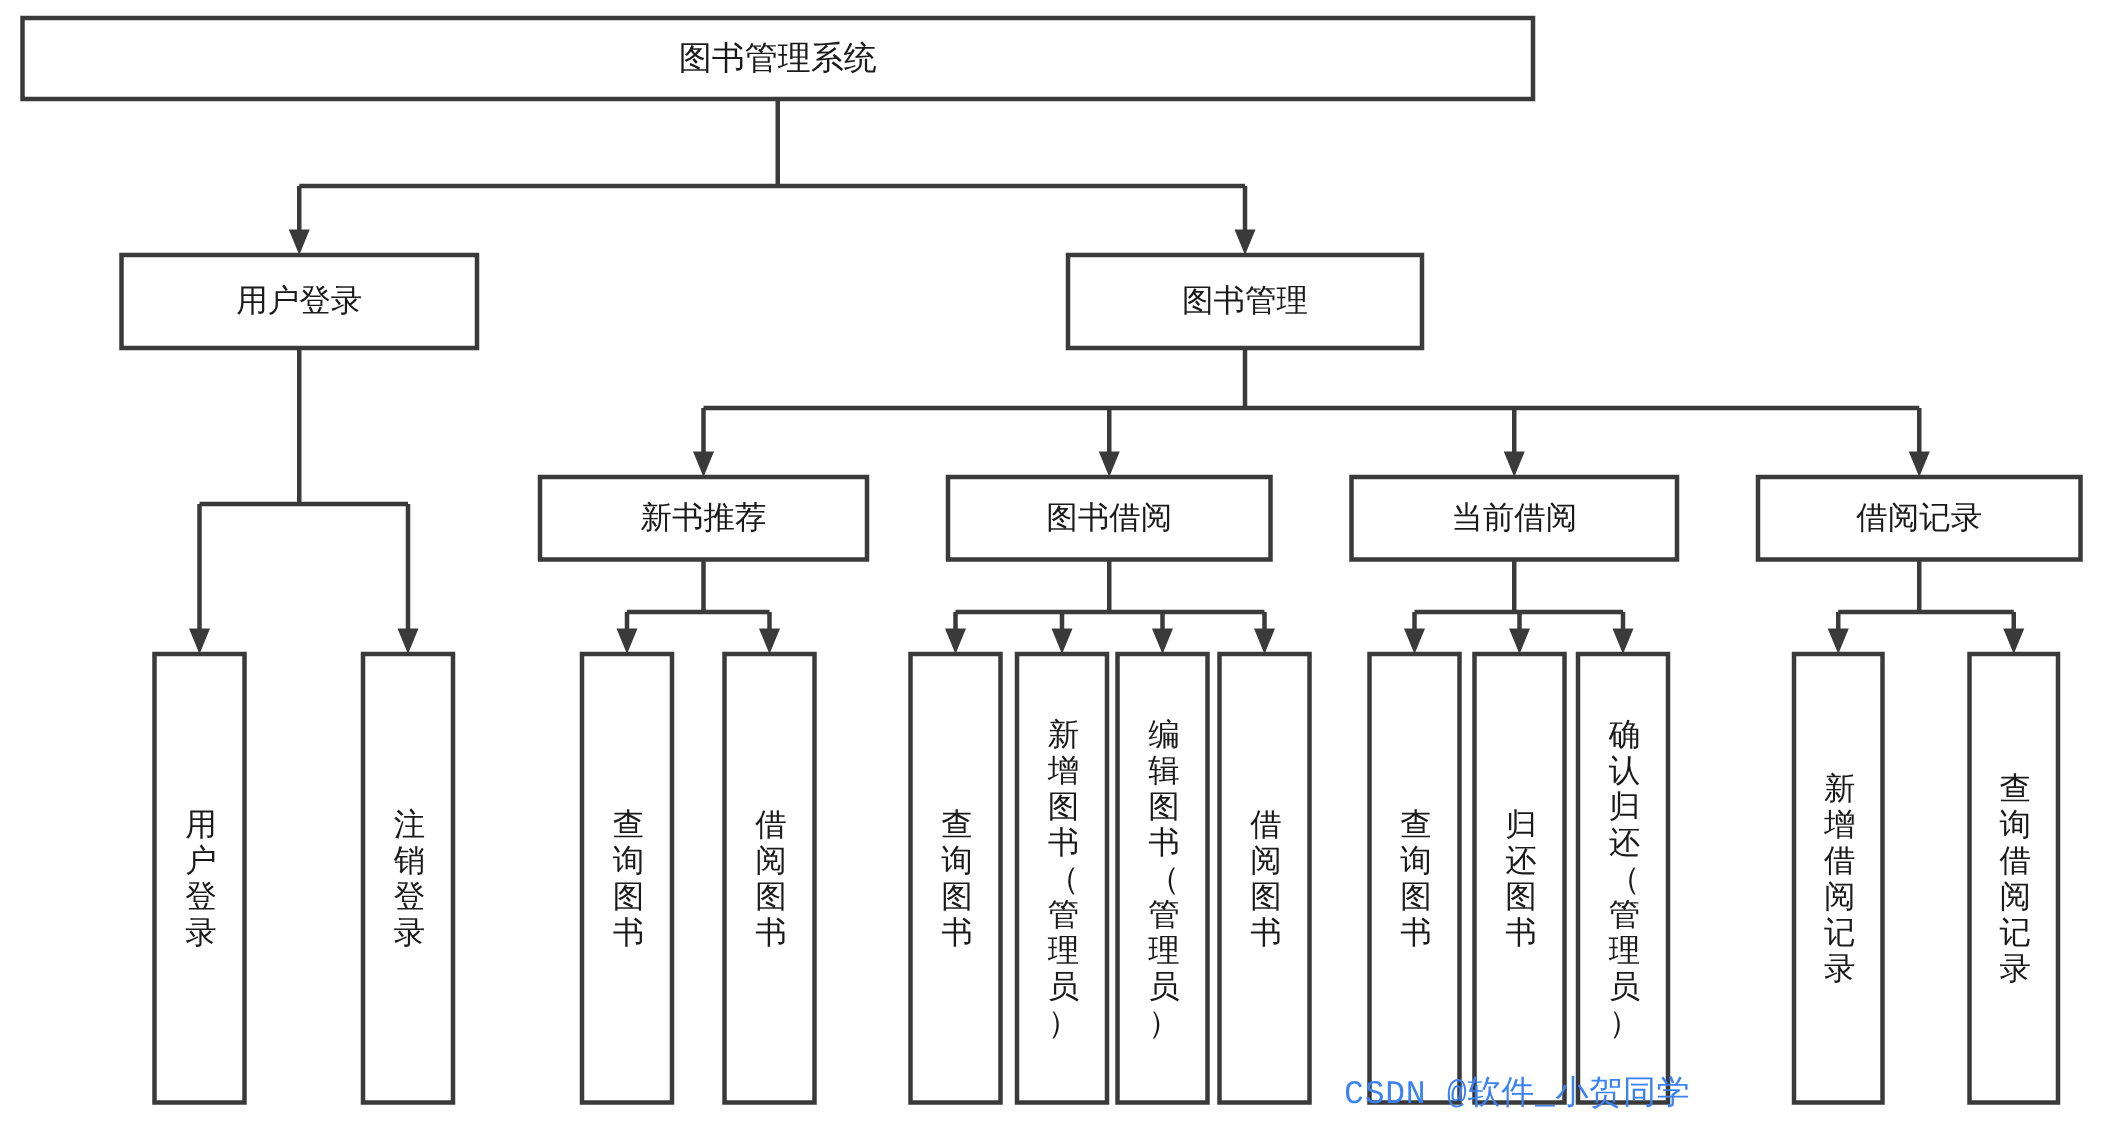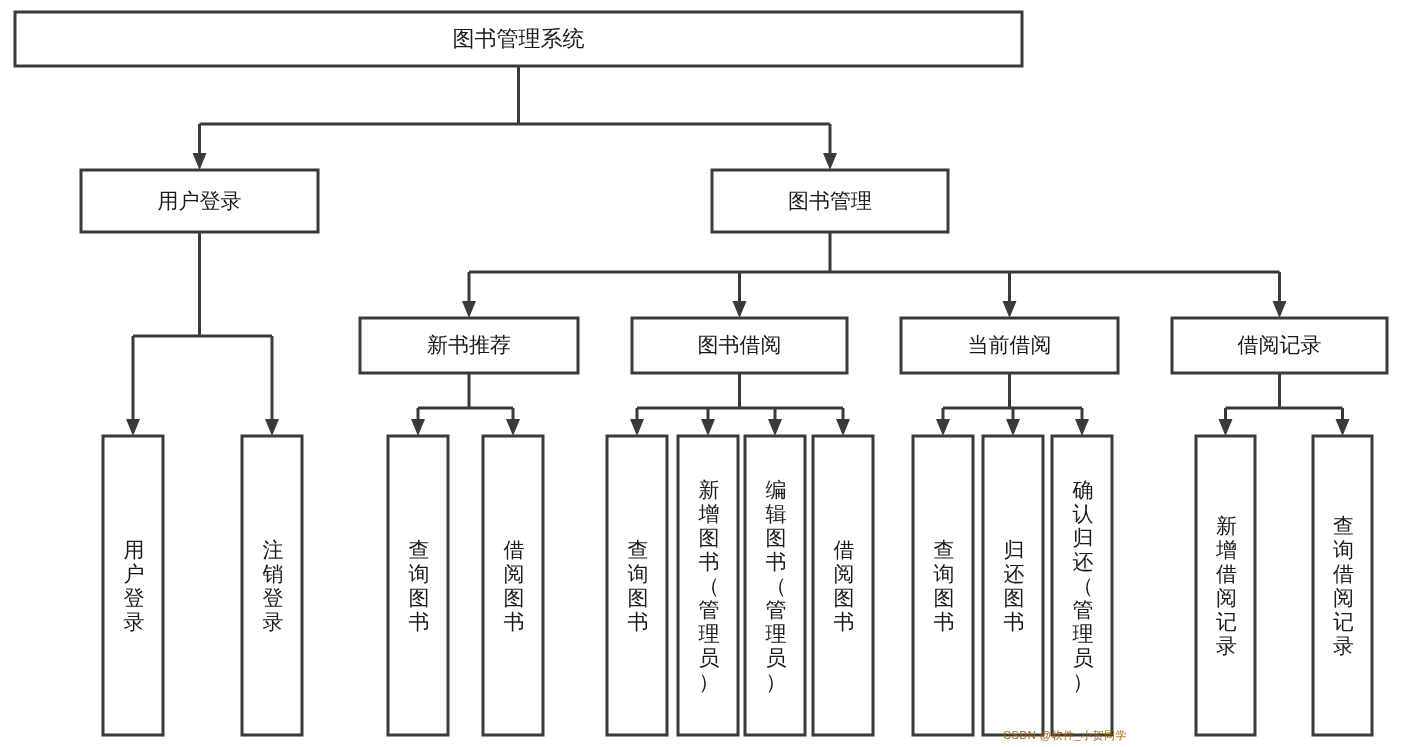--- a/index.html
+++ b/index.html
@@ -10,22 +10,22 @@
   .node-box{fill:#ffffff;stroke:#3a3a3a;stroke-width:3;}
   .edge{stroke:#3a3a3a;stroke-width:3;fill:none;stroke-linecap:butt;}
   .arrow-head{fill:#3a3a3a;stroke:none;}
   .node-label{fill:#1a1a1a;font-family:"Liberation Sans","DejaVu Sans",sans-serif;
               font-size:21px;text-anchor:middle;dominant-baseline:middle;}
   .node-label-root{font-size:22px;}
   .vlabel{fill:#1a1a1a;font-family:"Liberation Sans","DejaVu Sans",sans-serif;
           font-size:21px;}
   .vchar{text-anchor:middle;}
   .watermark{position:absolute;right:8px;bottom:4px;
-             font-family:Liberation Sans, sans-serif;
-             font-size:11px;color:#a16207;letter-spacing:.5px;white-space:nowrap;}
+             font-family:Liberation Mono, monospace;
+             font-size:22px;color:#3b82f6;letter-spacing:.5px;white-space:nowrap;}
 </style>
 </head>
 <body>
 
 <div id="diagram-root">
   <svg id="tree" viewBox="0 0 1405 747">
     <g id="edge-layer">
         <line x1="518.5" y1="66" x2="518.5" y2="124" class="edge"></line>
         <line x1="199.5" y1="124" x2="830" y2="124" class="edge"></line>
         <line x1="199.5" y1="124" x2="199.5" y2="154" class="edge"></line>

